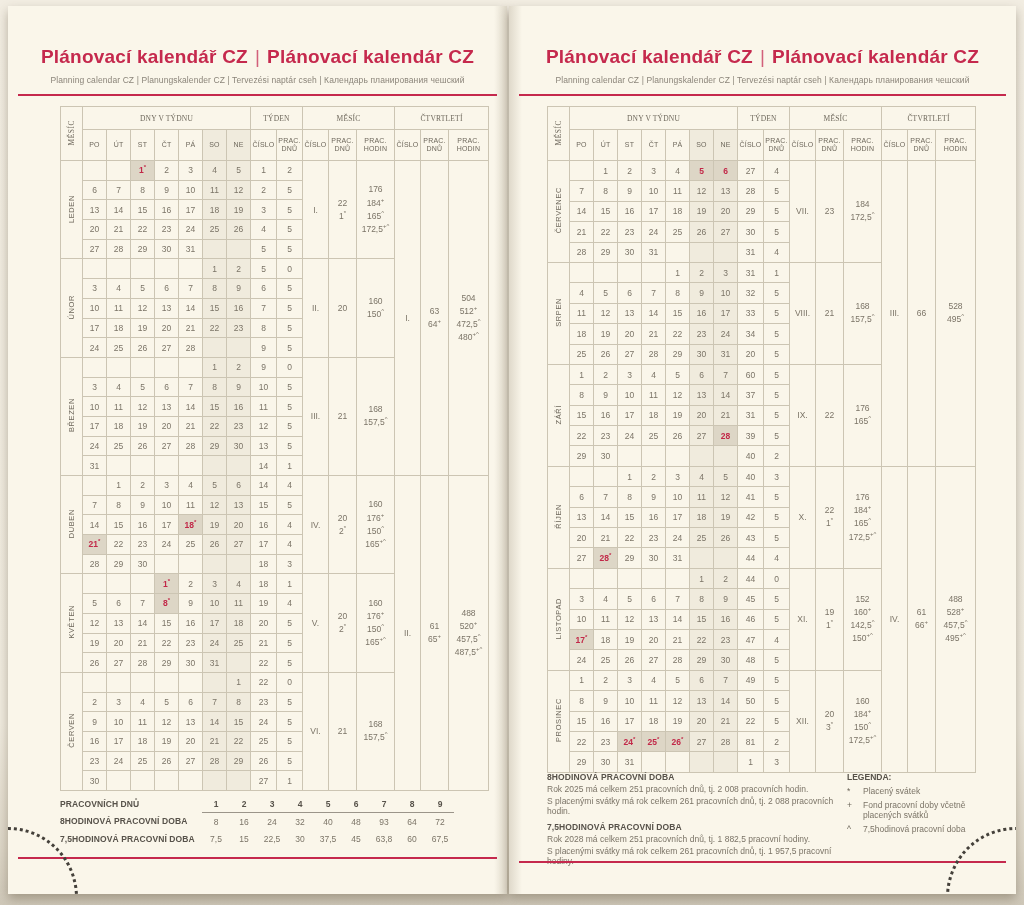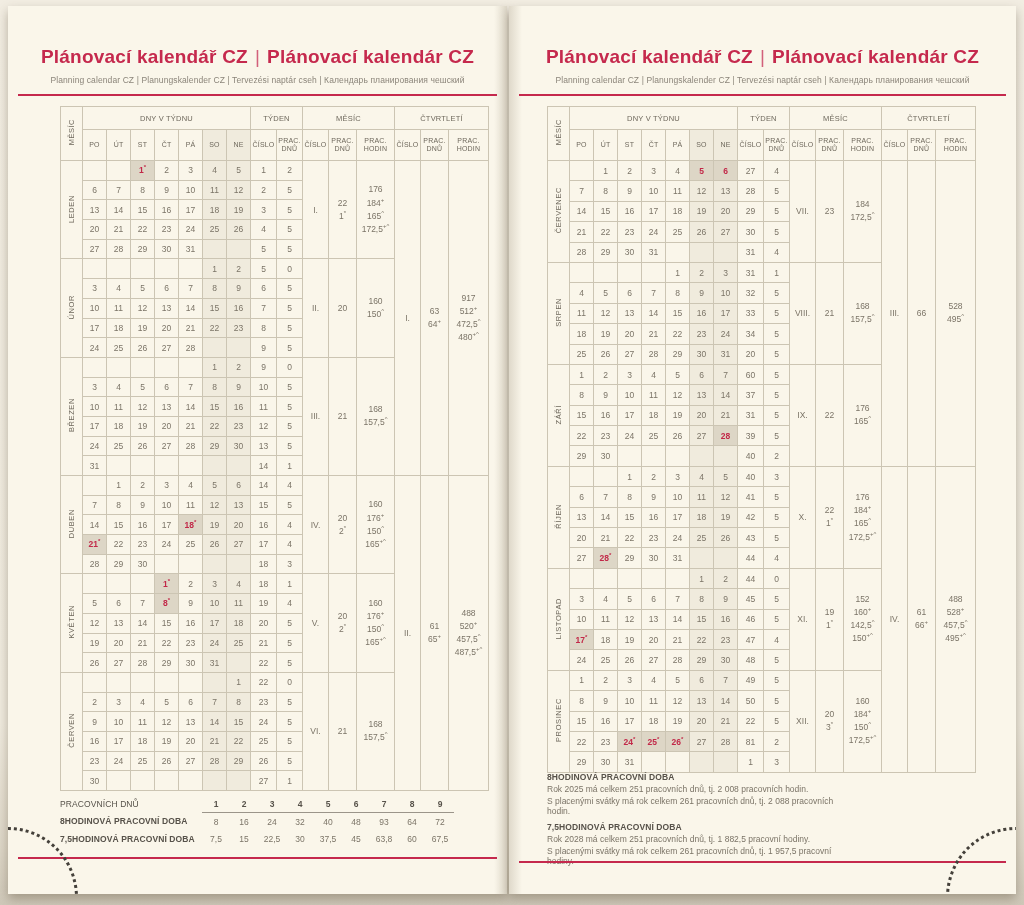--- a/index.html
+++ b/index.html
@@ -23,36 +23,36 @@
   .subtitle{font-size:8.5px;color:#8b857a;margin-top:7px;letter-spacing:.1px;}
   .rule{position:absolute;left:10px;right:10px;height:2px;background:#c5294d;}
   .hdr .rule{position:static;margin:9px 10px 0;}
 
   table.cal{position:absolute;top:100px;border-collapse:collapse;table-layout:fixed;}
   .page-left table.cal{left:52px;}
   .page-right table.cal{left:38px;}
   .cal th,.cal td{border:1px solid #ccc5b3;padding:0;text-align:center;vertical-align:middle;
     color:#7b7467;font-size:8.5px;font-weight:normal;overflow:hidden;}
   .cal thead th{font-size:7px;color:#6e685c;letter-spacing:.2px;}
-  .cal thead tr.grp th{height:22px;font-size:7.5px;}
+  .cal thead tr.grp th{height:22px;font-size:7.5px;font-family:Liberation Serif, serif;}
   .cal thead tr.sub th{height:30px;line-height:1.15;}
   .vtext{writing-mode:vertical-rl;transform:rotate(180deg);display:inline-block;
     letter-spacing:.5px;}
   .wk{background:#f0ebdd;}
   .sun{color:#c22848;font-weight:bold;}
   td.hol{background:#ddd6c6;color:#c22848;font-weight:bold;}
   td.mname{background:#faf6ea;}
   td.mname .vtext{font-size:7.5px;color:#6e685c;letter-spacing:.6px;}
   td.sm div,td.qt div{line-height:1.55;}
   sup{font-size:6px;line-height:0;vertical-align:super;}
 
   
   table.wd{position:absolute;left:52px;top:789px;border-collapse:collapse;}
   .wd th,.wd td{padding:0;font-size:8.5px;height:17px;}
-  .wd .lbl{width:142px;text-align:left;color:#57524a;font-weight:normal;letter-spacing:.1px;}
+  .wd .lbl{width:142px;text-align:left;color:#57524a;font-weight:bold;letter-spacing:.1px;}
   .wd td.lbl{font-weight:bold;}
   .wd .num{width:28px;text-align:center;color:#7b7467;}
   .wd thead .num{color:#57524a;font-weight:bold;border-bottom:1px solid #9b958a;}
   .wd tbody td.num{font-weight:normal;}
 
   
   .rfoot{position:absolute;left:38px;top:766px;width:310px;}
   .rfoot h3{margin:0 0 2px;font-size:8.5px;color:#57524a;letter-spacing:.1px;}
   .rfoot p{margin:0 0 2px;font-size:8.5px;color:#7b7467;}
   .rfoot .sec{margin-bottom:6px;}
@@ -146,21 +146,21 @@
             <div>184<sup>+</sup></div>
             <div>165<sup>^</sup></div>
             <div>172,5<sup>+^</sup></div>
           </td>
           <td class="qt" rowspan="16">I.</td>
           <td class="qt" rowspan="16">
             <div>63</div>
             <div>64<sup>+</sup></div>
           </td>
           <td class="qt" rowspan="16">
-            <div>917</div>
+            <div>504</div>
             <div>512<sup>+</sup></div>
             <div>472,5<sup>^</sup></div>
             <div>480<sup>+^</sup></div>
           </td>
         </tr>
         <tr style="height: 19.7px;">
           <td>6</td>
           <td>7</td>
           <td>8</td>
           <td>9</td>
@@ -1084,17 +1084,32 @@
       <h3>8HODINOVÁ PRACOVNÍ DOBA</h3>
       <p>Rok 2025 má celkem 251 pracovních dnů, tj. 2 008 pracovních hodin.</p>
       <p>S placenými svátky má rok celkem 261 pracovních dnů, tj. 2 088 pracovních hodin.</p>
     </div>
     <div class="sec">
       <h3>7,5HODINOVÁ PRACOVNÍ DOBA</h3>
       <p>Rok 2028 má celkem 251 pracovních dnů, tj. 1 882,5 pracovní hodiny.</p>
       <p>S placenými svátky má rok celkem 261 pracovních dnů, tj. 1 957,5 pracovní hodiny.</p>
     </div>
   </div>
+  <div class="legend">
+    <h3>LEGENDA:</h3>
+    <div class="item">
+        <span class="sym">*</span>
+        <span class="txt">Placený svátek</span>
+      </div>
+    <div class="item">
+        <span class="sym">+</span>
+        <span class="txt">Fond pracovní doby včetně placených svátků</span>
+      </div>
+    <div class="item">
+        <span class="sym">^</span>
+        <span class="txt">7,5hodinová pracovní doba</span>
+      </div>
+  </div>
   <div class="rule" style="top:855px"></div>
   <div class="arc-clip br">
       <div class="arc"></div>
     </div>
 </div>
 
 </body></html>

